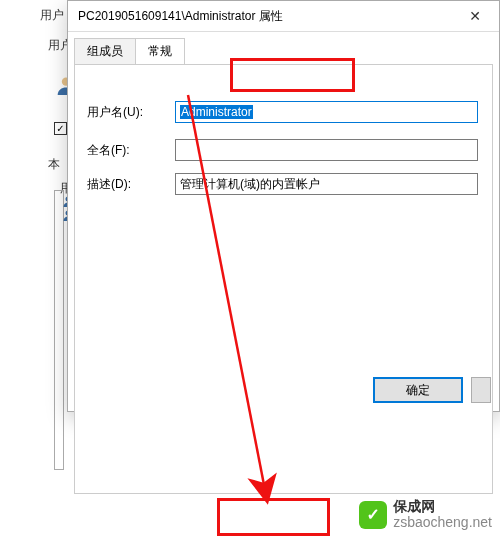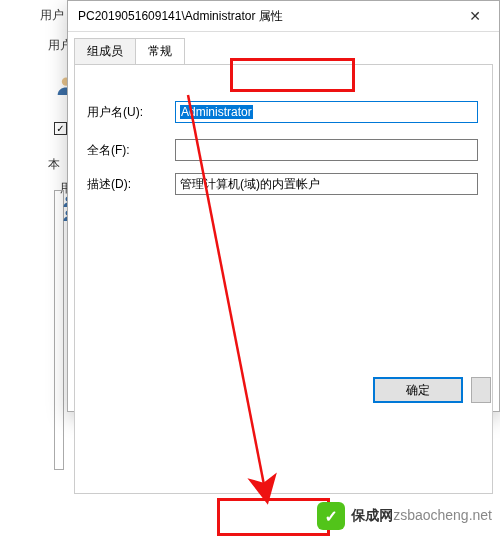--- a/index.html
+++ b/index.html
@@ -68,21 +68,21 @@
     .btn.primary { border:2px solid #0078d7; background:#e1e1e1; }
 
     
     .redbox { position:absolute; border:3px solid #e11; pointer-events:none; }
     .redbox.top { left:230px; top:58px; width:125px; height:34px; }
     .redbox.bottom { left:217px; top:498px; width:113px; height:38px; }
 
     
     .wm { position:absolute; right:8px; bottom:16px; display:flex; align-items:center; gap:6px; }
     .wm-badge { width:28px; height:28px; background:#52c41a; border-radius:6px; display:flex; align-items:center; justify-content:center; color:#fff; font-size:16px; font-weight:bold; }
-    .wm-text { display:flex; flex-direction:row; line-height:1.1; }
+    .wm-text { display:flex; flex-direction:column; line-height:1.1; }
     .wm-text .cn { font-size:14px; font-weight:bold; color:#333; }
     .wm-text .url { font-size:14px; color:#888; }
 
     svg.arrow { position:absolute; left:0; top:0; pointer-events:none; }
   </style>
 </head>
 <body>
 
 <div class="bg-title">用户</div>
 <div class="bg-col">用户</div>

